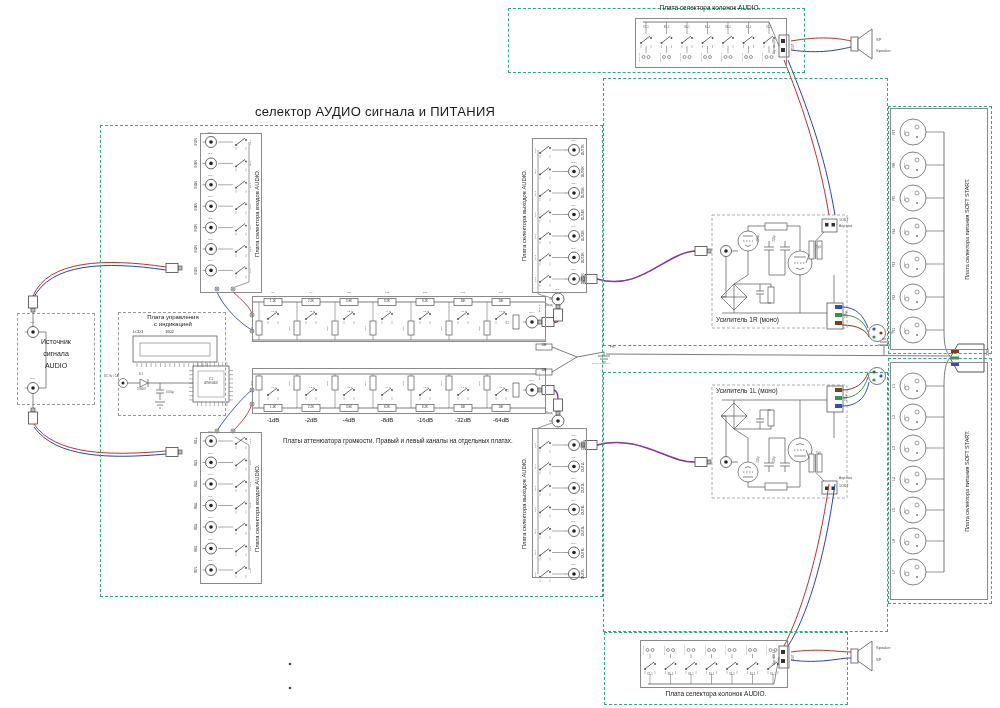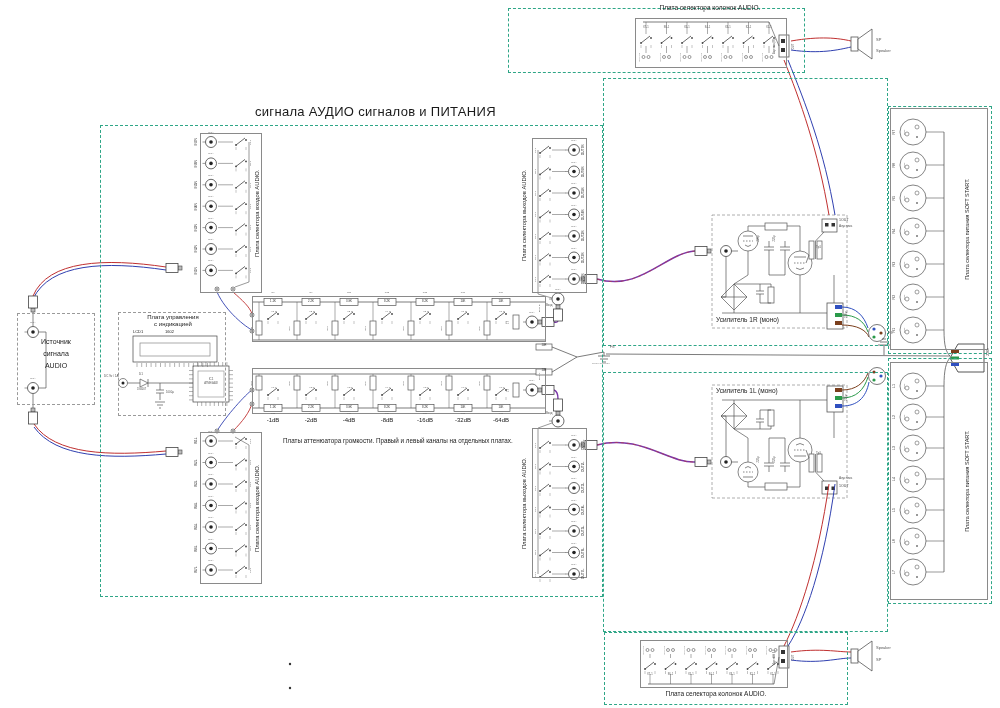--- a/index.html
+++ b/index.html
@@ -923,21 +923,21 @@
 <div class="bx teal" style="left:508px;top:8px;width:297px;height:65px"></div>
 <div class="bx teal" style="left:603px;top:78px;width:285px;height:268px"></div>
 <div class="bx teal" style="left:603px;top:372px;width:285px;height:260px"></div>
 <div class="bx teal" style="left:888px;top:106px;width:104px;height:248px"></div>
 <div class="bx teal" style="left:888px;top:358px;width:104px;height:246px"></div>
 <div class="bx teal" style="left:604px;top:632px;width:244px;height:73px"></div>
 
 <div class="bx gray-dash" style="left:118px;top:312px;width:108px;height:104px"></div>
 <div class="bx gray-dash" style="left:17px;top:313px;width:78px;height:92px"></div>
 
-<div class="t" style="left:255px;top:105px;font-size:13px;letter-spacing:.3px;color:#1a1a1a">сигнала АУДИО сигналов и ПИТАНИЯ</div>
+<div class="t" style="left:255px;top:105px;font-size:13px;letter-spacing:.3px;color:#1a1a1a">селектор АУДИО сигнала и ПИТАНИЯ</div>
 
 <div class="t" style="left:21px;top:338px;width:70px;text-align:center;font-size:7px">Источник</div>
 <div class="t" style="left:21px;top:350px;width:70px;text-align:center;font-size:7px">сигнала</div>
 <div class="t" style="left:21px;top:362px;width:70px;text-align:center;font-size:7px">AUDIO</div>
 
 <div class="t" style="left:133px;top:314px;width:80px;text-align:center;font-size:6px">Плата управления</div>
 <div class="t" style="left:133px;top:321px;width:80px;text-align:center;font-size:6px">с индикацией</div>
 
 <div class="t" style="left:283px;top:437px;font-size:6.3px">Платы аттенюатора громкости. Правый и левый каналы на отдельных платах.</div>
 

